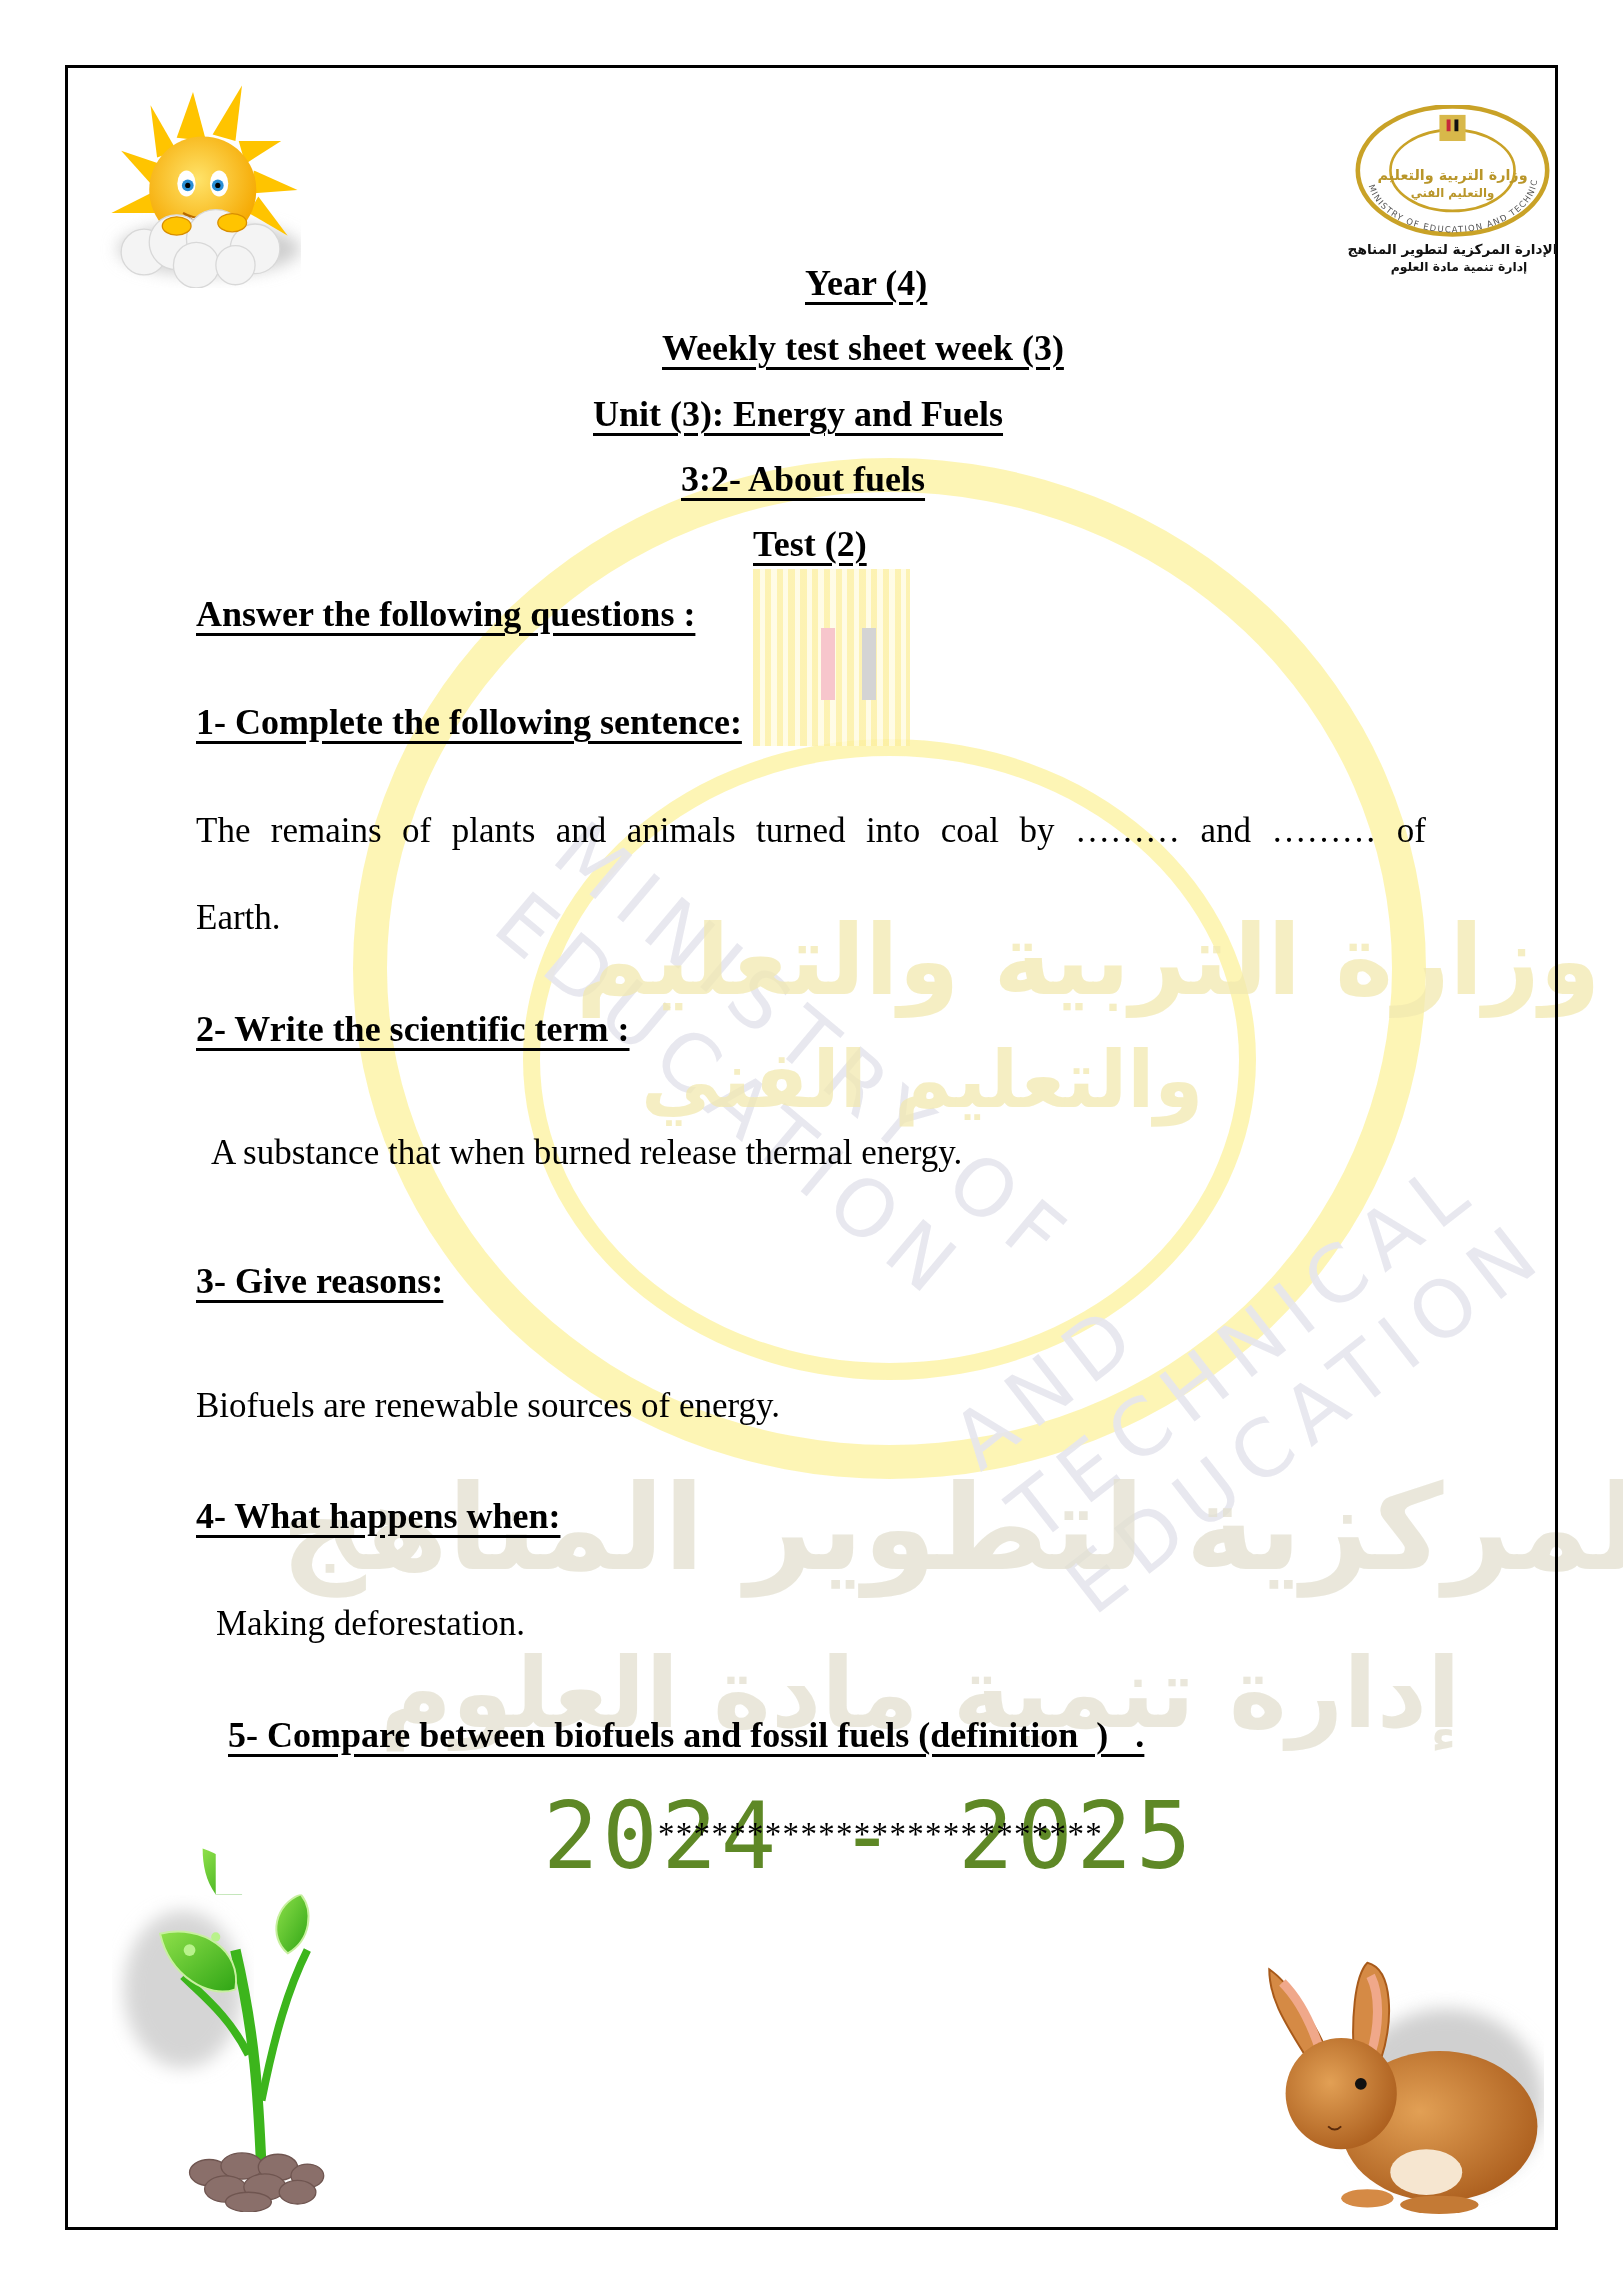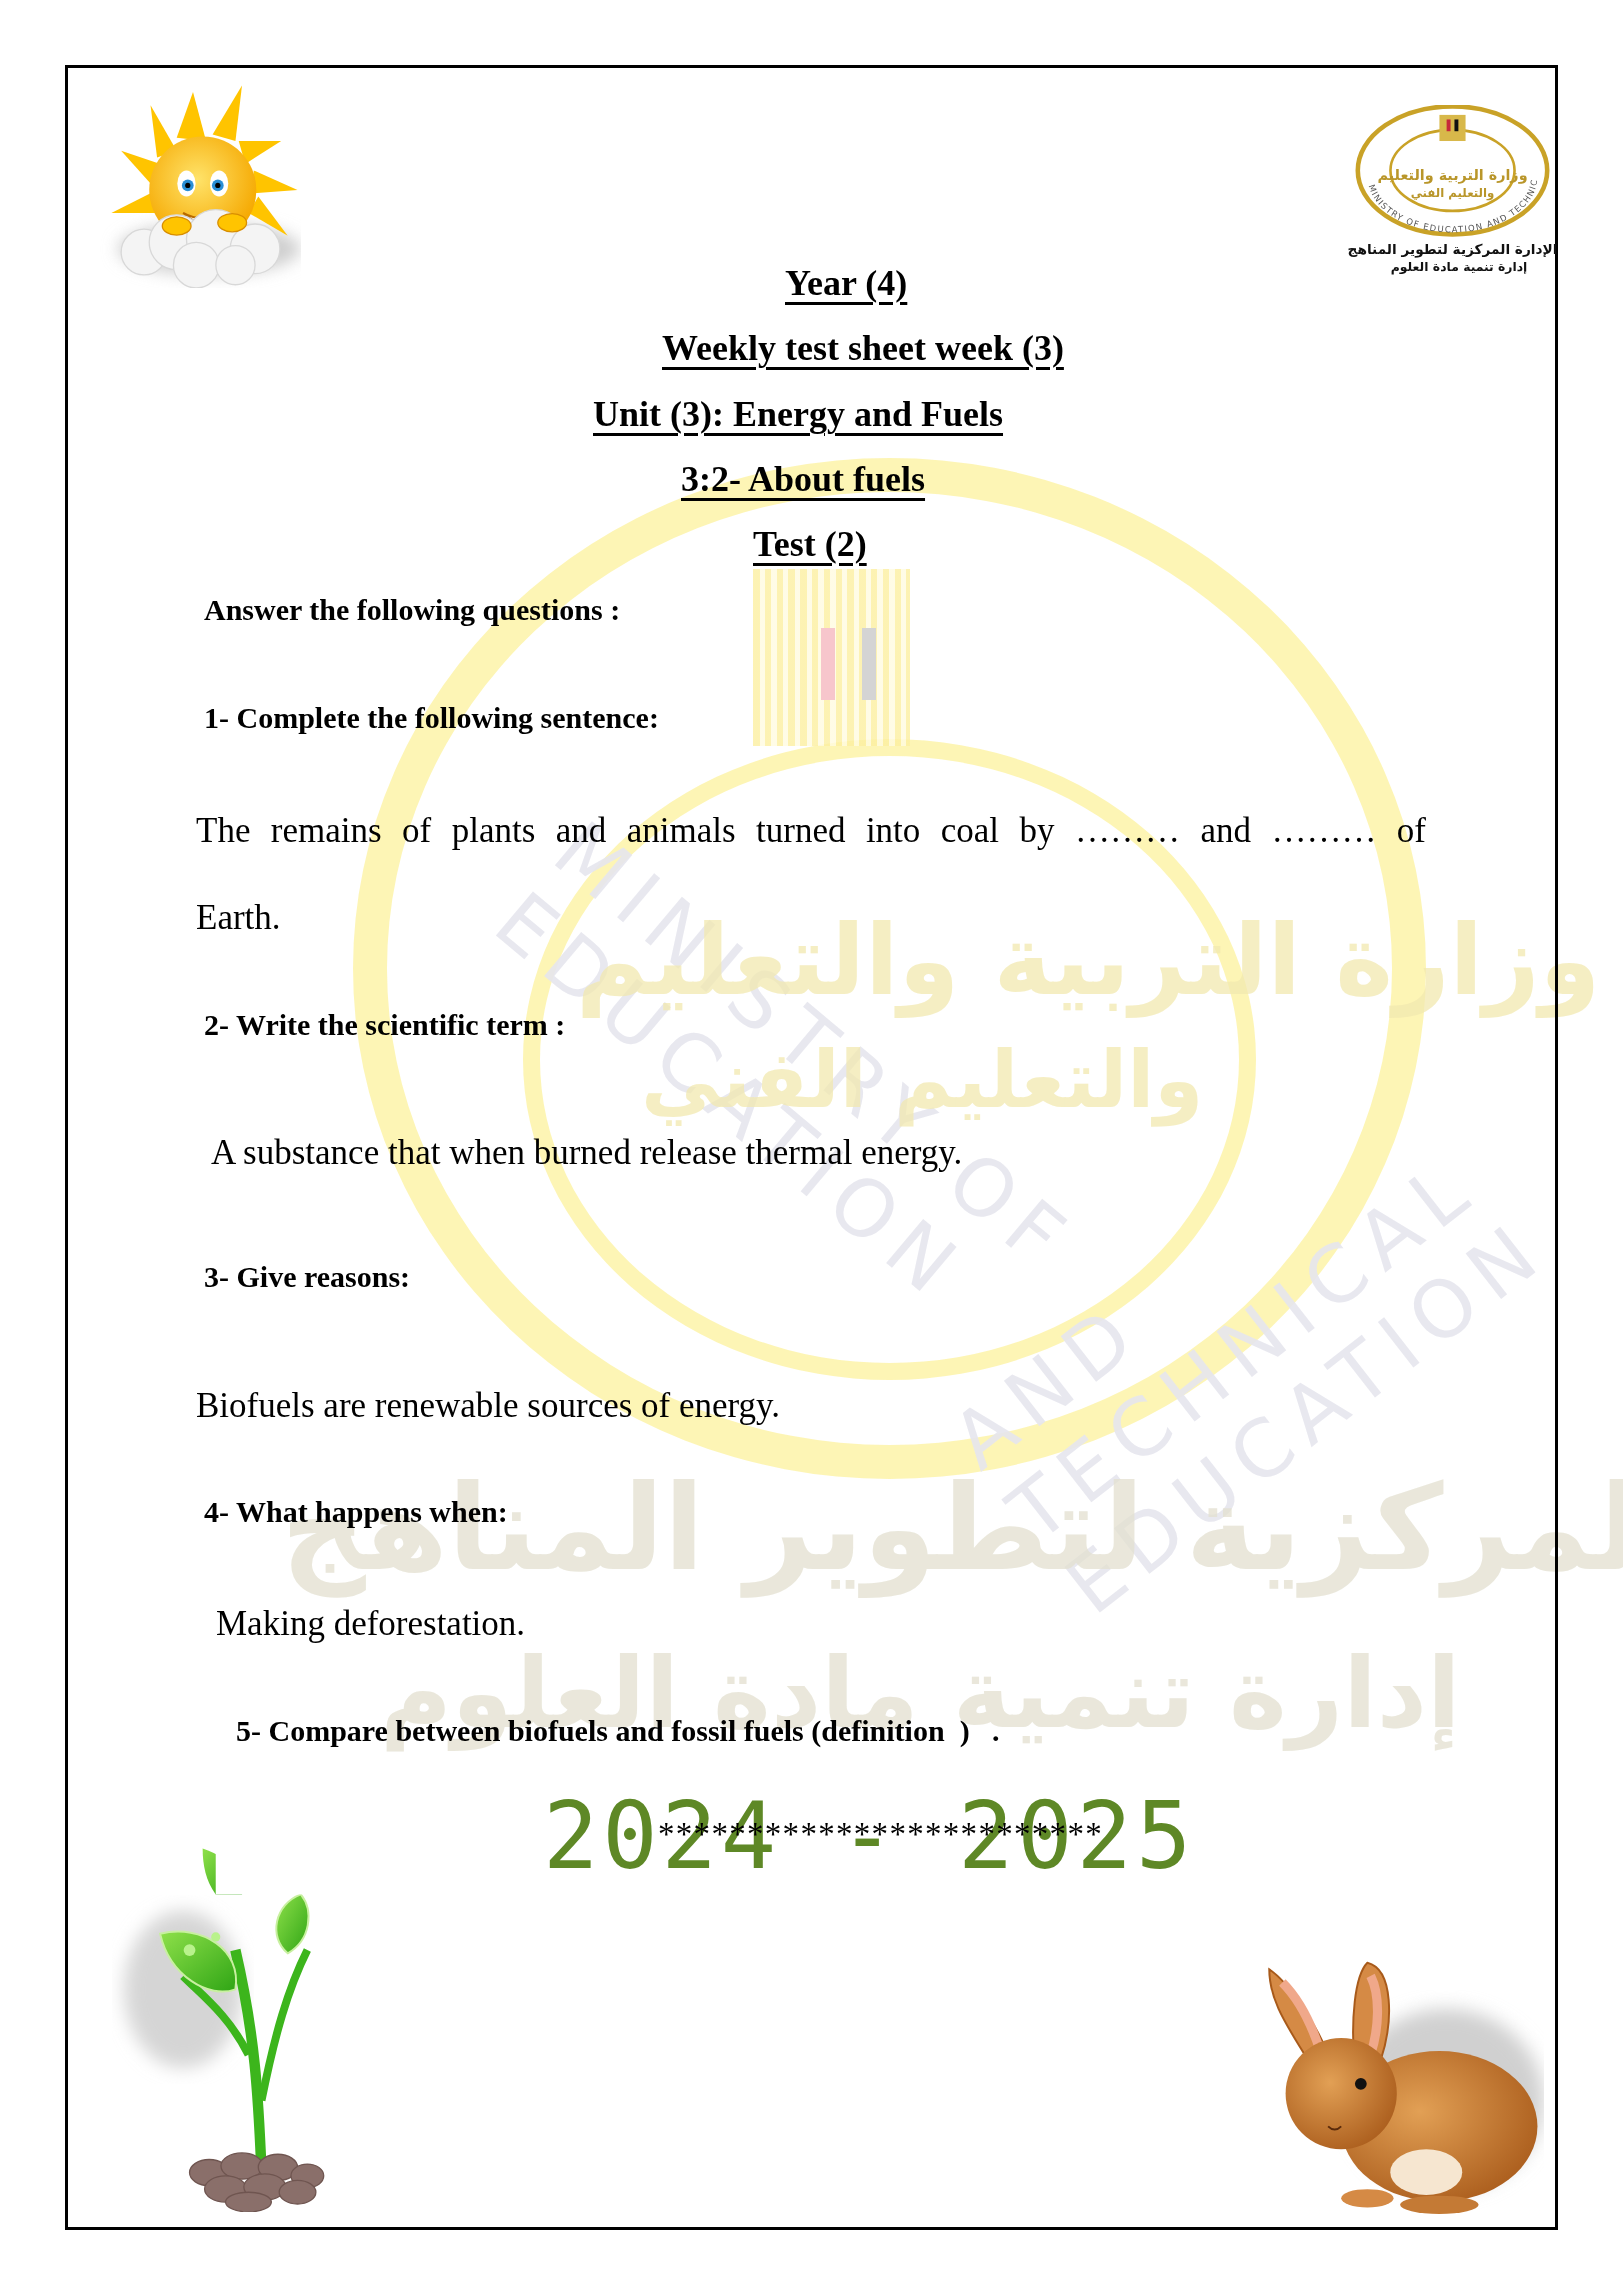--- a/index.html
+++ b/index.html
@@ -49,21 +49,21 @@
   .deco { position: absolute; }
   .sun { left: 85px; top: 79px; width: 216px; height: 209px; }
   .ministry-logo { left: 1348px; top: 105px; width: 209px; height: 170px; }
   .plant { left: 111px; top: 1819px; width: 216px; height: 393px; }
   .rabbit { left: 1230px; top: 1930px; width: 314px; height: 288px; }
   .hdr {
     position: absolute; font-weight: bold; font-size: 36px; text-decoration: underline;
     text-decoration-thickness: 3.3px; text-underline-offset: 6.5px; white-space: nowrap;
   }
   .q-title {
-    position: absolute; left: 204px; font-weight: bold; font-size: 30px; 
+    position: absolute; left: 196px; font-weight: bold; font-size: 36px; text-decoration: underline;
     text-decoration-thickness: 3.3px; text-underline-offset: 6.5px; white-space: nowrap;
   }
   .q-body { position: absolute; left: 196px; font-size: 35px; white-space: nowrap; }
   .q-body.justify { width: 1230px; white-space: normal; text-align: justify; text-align-last: justify; }
   .stars { position: absolute; left: 658px; top: 1816px; font-size: 33px; letter-spacing: 1.3px; white-space: nowrap; }
 </style>
 </head>
 <body>
 
 <div class="watermark">
@@ -199,21 +199,21 @@
     <ellipse cx="320" cy="300" rx="150" ry="115" fill="url(#furG)"></ellipse>
     <ellipse cx="170" cy="250" rx="85" ry="85" fill="url(#furG)"></ellipse>
     <ellipse cx="300" cy="370" rx="55" ry="35" fill="#f6e6d0"></ellipse>
     <circle cx="200" cy="235" r="9" fill="#111"></circle>
     <path d="M150 300 Q160 310 170 300" stroke="#5a2a0a" stroke-width="3" fill="none"></path>
     <ellipse cx="210" cy="410" rx="40" ry="14" fill="#d58a45"></ellipse>
     <ellipse cx="320" cy="420" rx="60" ry="14" fill="#c47a35"></ellipse>
   </svg>
 </div>
 
-<div class="hdr" style="left:785px; top:262px;">Year (4)</div>
+<div class="hdr" style="left:805px; top:262px;">Year (4)</div>
 <div class="hdr" style="left:662px; top:327px;">Weekly test sheet week (3)</div>
 <div class="hdr" style="left:593px; top:393px;">Unit (3): Energy and Fuels</div>
 <div class="hdr" style="left:681px; top:458px;">3:2- About fuels</div>
 <div class="hdr" style="left:753px; top:523px;">Test (2)</div>
 
 <div class="q-title" style="top:593px;">Answer the following questions :</div>
 
 <div class="q-title" style="top:701px;text-align:center;">1- Complete the following sentence:</div>
 <div class="q-body justify" style="top:811px;">The remains of plants and animals turned into coal by ……… and ……… of</div>
 <div class="q-body" style="top:898px;">Earth.</div>

